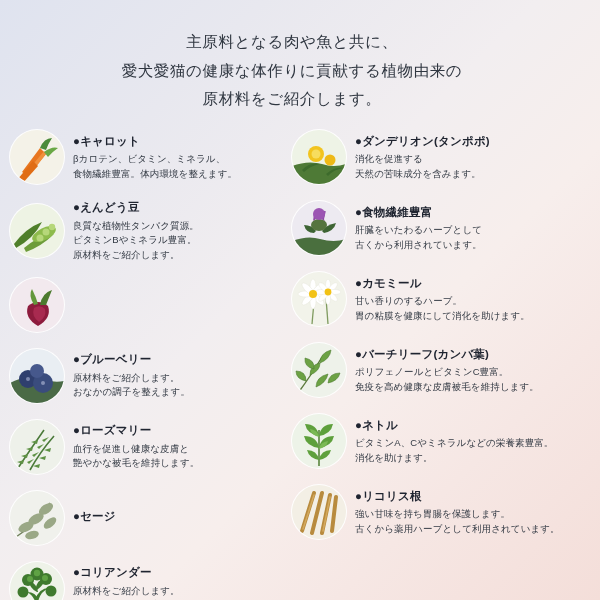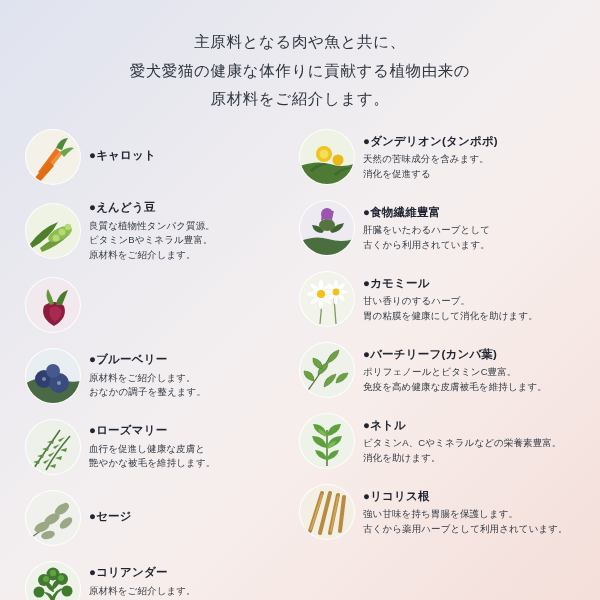--- a/index.html
+++ b/index.html
@@ -13,21 +13,21 @@
     background: linear-gradient(135deg, #dfe3ef 0%, #e8e8ef 22%, #f2eef0 45%, #f7eeec 62%, #f6e7e4 78%, #f4ded9 100%);
     overflow: hidden;
     position: relative;
     color: #2b2b33;
   }
 
   .page {
     width: 600px;
     height: 600px;
     box-sizing: border-box;
-    padding: 22px 20px 10px 20px;
+    padding: 22px 20px 10px 4px;
     position: relative;
   }
 
   .headline {
     text-align: center;
     color: #2f3640;
     font-size: 15.5px;
     line-height: 1.85;
     letter-spacing: 0.6px;
     margin: 6px 0 14px 0;
@@ -114,20 +114,24 @@
               <path d="M12 40 L30 16 L36 22 L18 44 Z" fill="#e8761f"></path>
               <path d="M20 36 L34 19 L36 22 L22 40 Z" fill="#f0903c"></path>
               <path d="M30 16 q4-10 12-10 q-4 6-6 12 z" fill="#4b8b3b"></path>
               <path d="M34 20 q8-6 14-4 q-6 4-10 9 z" fill="#6aa845"></path>
               <path d="M7 48 L23 29 L28 34 L12 52 Z" fill="#e06d15"></path>
             </g>
           </svg>
         </div>
         <div class="text">
           <div class="item-title">●キャロット</div>
+          <div class="item-desc">
+            <div>βカロテン、ビタミン、ミネラル、</div>
+            <div>食物繊維豊富。体内環境を整えます。</div>
+          </div>
         </div>
       </div>
 
       <div class="item">
         <div class="thumb">
           <svg viewBox="0 0 54 54">
             <rect width="54" height="54" fill="#eef3e4"></rect>
             <path d="M4 40 q12-16 28-22 q-8 16-26 26 z" fill="#4f7f2a"></path>
             <path d="M14 44 q14-12 30-14 q-12 12-28 18 z" fill="#6d9c3a"></path>
             <ellipse cx="34" cy="30" rx="13" ry="6" transform="rotate(-28 34 30)" fill="#8dbb4c"></ellipse>
@@ -277,22 +281,22 @@
               <path d="M34 44 q10-8 18-6 q-10 1-16 8z"></path>
             </g>
             <circle cx="24" cy="24" r="8" fill="#f2c41e"></circle>
             <circle cx="24" cy="24" r="4.5" fill="#f7dd5e"></circle>
             <circle cx="38" cy="30" r="5.5" fill="#eeb916"></circle>
           </svg>
         </div>
         <div class="text">
           <div class="item-title">●ダンデリオン(タンポポ)</div>
           <div class="item-desc">
+            <div>消化を促進する</div>
             <div>天然の苦味成分を含みます。</div>
-            <div>消化を促進する</div>
           </div>
         </div>
       </div>
 
       <div class="item">
         <div class="thumb">
           <svg viewBox="0 0 54 54">
             <rect width="54" height="54" fill="#edeaf1"></rect>
             <path d="M0 40 q16-6 28-2 q14 4 26 0 v18 h-54 z" fill="#4a6f3e"></path>
             <path d="M22 32 q-8 0-10-8 q8 0 12 6 z" fill="#3e6434"></path>

